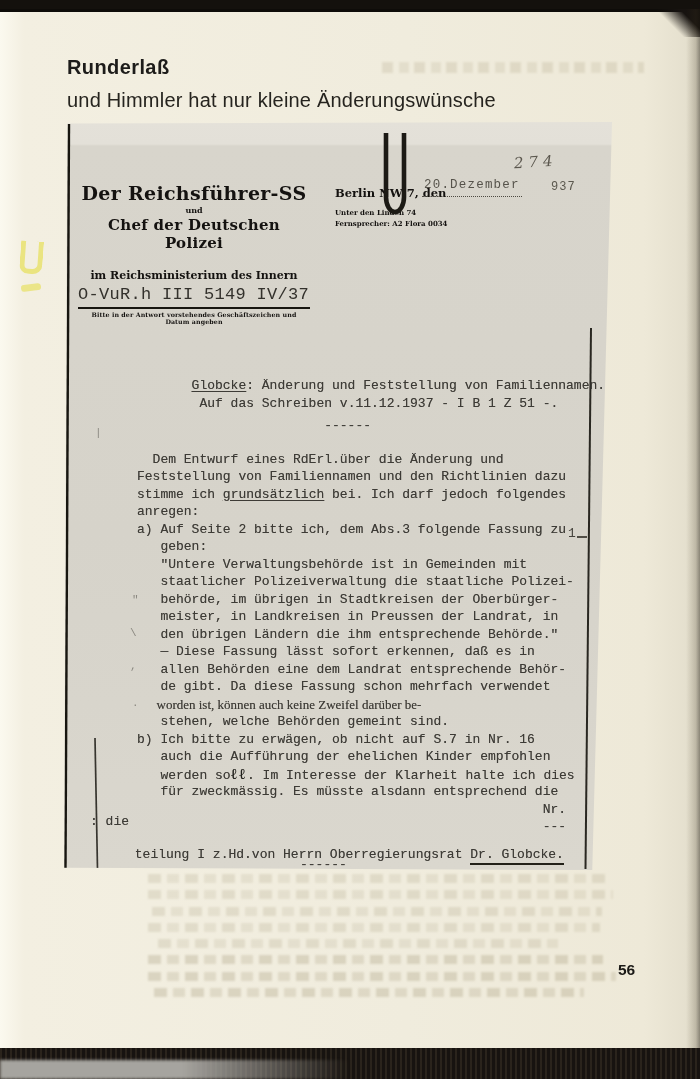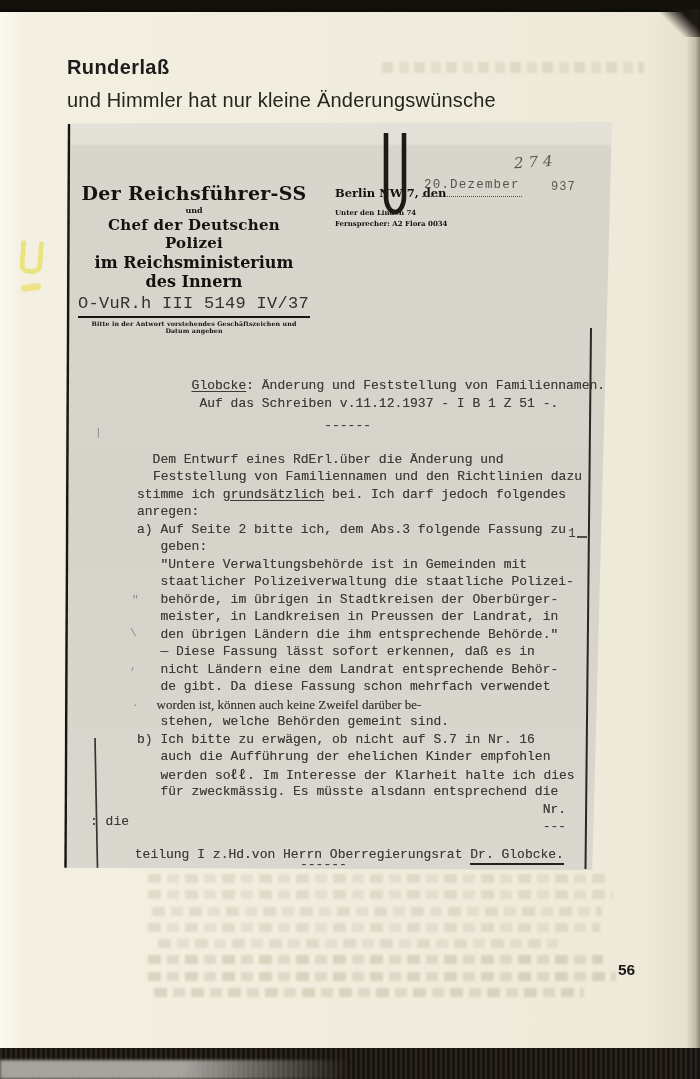--- a/index.html
+++ b/index.html
@@ -44,21 +44,21 @@
   .photo{position:absolute;left:64px;top:110px;width:548px;height:748px;
     background:linear-gradient(180deg,#e4e1d9 0,#e3e0d8 22px,#d8d5cc 24px,#d6d3ca 55%,#dad7ce 100%);
     clip-path:polygon(0.6% 0.2%,100% 0%,96.4% 100%,0% 99.7%);}
   .photo-borders{position:absolute;left:0;top:0;}
   
   .lh{position:absolute;left:14px;top:60px;width:232px;text-align:center;
     color:#141210;font-family:"DejaVu Serif",serif;font-weight:bold;}
   .lh1{font-size:19px;letter-spacing:.3px;}
   .lh-und{font-size:8px;margin-top:1px;}
   .lh2{font-size:15px;margin-top:1px;letter-spacing:.3px;}
-  .lh3{font-size:16px;margin-top:1px;}
+  .lh3{font-size:11px;margin-top:17px;}
   .lh-ref{font-family:"Liberation Mono",monospace;font-weight:normal;font-size:17px;
     color:#33312c;text-align:left;margin-top:3px;letter-spacing:.3px;}
   .lh-rule{height:2.2px;background:#17150f;margin-top:3px;}
   .lh-note{font-size:6.3px;line-height:7.6px;margin-top:1.5px;letter-spacing:.1px;}
   .rh{position:absolute;left:271px;top:61px;width:240px;color:#141210;}
   .rh-city{font-family:"DejaVu Serif",serif;font-weight:bold;font-size:11.5px;}
   .rh-date{position:absolute;left:89px;top:-5px;font-family:"Liberation Mono",monospace;
     font-size:12.5px;color:#56534b;letter-spacing:1.2px;}
   .rh-year{position:absolute;left:216px;top:-3px;font-family:"Liberation Mono",monospace;
     font-size:12px;color:#5c594f;letter-spacing:1px;}
@@ -131,32 +131,32 @@
     </svg>
 
     <div class="pencil-274">274</div>
     <div class="margin-1">1</div>
 
     <div class="twbody">
         <div class="tw-line" style="padding-left: 7ch;"><span class="tw-ul">Globcke</span><span>: Änderung und Feststellung von Familiennamen.</span></div>
         <div class="tw-line" style="padding-left: 8ch;"><span>Auf das Schreiben v.11.12.1937 - I B 1 Z 51 -.</span></div>
         <div class="tw-line" style="padding-left: 24ch; margin-top: 5px;"><span>------</span></div>
         <div class="tw-line" style="padding-left: 2ch; margin-top: 16px;"><span>Dem Entwurf eines RdErl.über die Änderung und</span></div>
-        <div class="tw-line" style="padding-left: 0ch; text-align: right;"><span>Feststellung von Familiennamen und den Richtlinien dazu</span></div>
+        <div class="tw-line" style="padding-left: 0ch;"><span>Feststellung von Familiennamen und den Richtlinien dazu</span></div>
         <div class="tw-line" style="padding-left: 0ch;"><span>stimme ich </span><span class="tw-ul">grundsätzlich</span><span> bei. Ich darf jedoch folgendes</span></div>
         <div class="tw-line" style="padding-left: 0ch;"><span>anregen:</span></div>
         <div class="tw-line" style="padding-left: 0ch;"><span>a) Auf Seite 2 bitte ich, dem Abs.3 folgende Fassung zu</span></div>
         <div class="tw-line" style="padding-left: 3ch;"><span>geben:</span></div>
         <div class="tw-line" style="padding-left: 3ch;"><span>"Untere Verwaltungsbehörde ist in Gemeinden mit</span></div>
         <div class="tw-line" style="padding-left: 3ch;"><span>staatlicher Polizeiverwaltung die staatliche Polizei-</span></div>
         <div class="tw-line" style="padding-left: 3ch;"><span>behörde, im übrigen in Stadtkreisen der Oberbürger-</span></div>
         <div class="tw-line" style="padding-left: 3ch;"><span>meister, in Landkreisen in Preussen der Landrat, in</span></div>
         <div class="tw-line" style="padding-left: 3ch;"><span>den übrigen Ländern die ihm entsprechende Behörde."</span></div>
         <div class="tw-line" style="padding-left: 3ch;"><span>— Diese Fassung lässt sofort erkennen, daß es in</span></div>
-        <div class="tw-line" style="padding-left: 3ch;"><span>nicht Ländern eine dem Landrat entsprechende Behör-</span></div>
+        <div class="tw-line" style="padding-left: 3ch;"><span>allen Behörden eine dem Landrat entsprechende Behör-</span></div>
         <div class="tw-line" style="padding-left: 3ch;"><span>de gibt. Da diese Fassung schon mehrfach verwendet</span></div>
         <div class="tw-line" style="padding-left: 3ch; font-family: Liberation Serif, serif;"><span>worden ist, können auch keine Zweifel darüber be-</span></div>
         <div class="tw-line" style="padding-left: 3ch;"><span>stehen, welche Behörden gemeint sind.</span></div>
         <div class="tw-line" style="padding-left: 0ch;"><span>b) Ich bitte zu erwägen, ob nicht auf S.7 in Nr. 16</span></div>
         <div class="tw-line" style="padding-left: 3ch;"><span>auch die Aufführung der ehelichen Kinder empfohlen</span></div>
         <div class="tw-line" style="padding-left: 3ch;"><span>werden so</span><span class="tw-hand">ℓℓ</span><span>. Im Interesse der Klarheit halte ich dies</span></div>
         <div class="tw-line" style="padding-left: 3ch;"><span>für zweckmässig. Es müsste alsdann entsprechend die</span></div>
         <div class="tw-line" style="padding-left: 52ch;"><span>Nr.</span></div>
         <div class="tw-line" style="padding-left: 52ch;"><span>---</span></div>
       </div>

